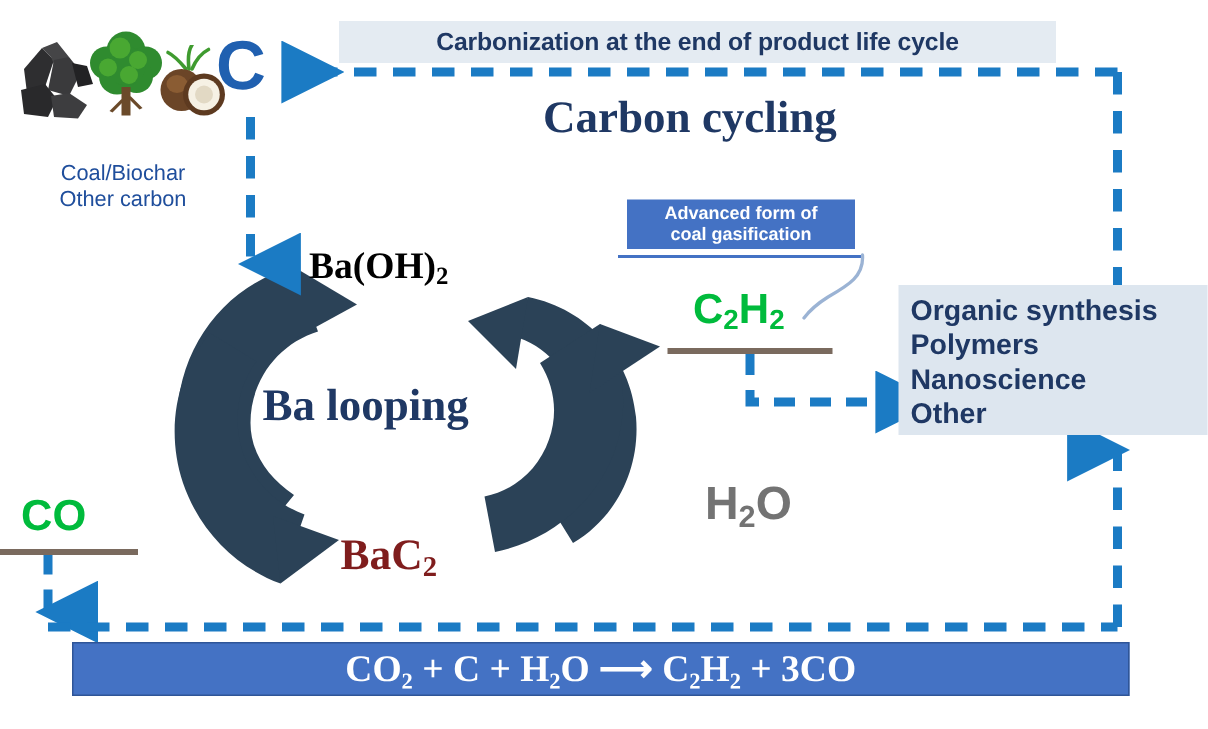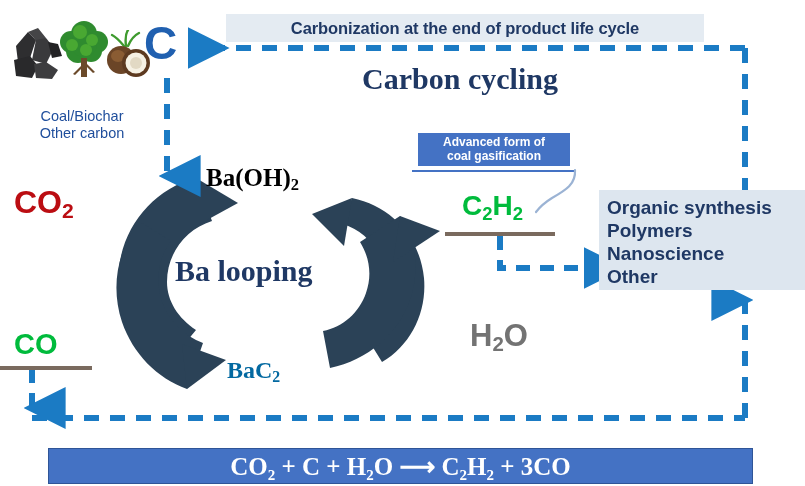--- a/index.html
+++ b/index.html
@@ -109,44 +109,43 @@
   #equation-bar {
     left:48px; top:428px; width:705px; height:36px;
     background:#4472c4;
     border:1px solid #2f5597;
     box-sizing:border-box;
     display:flex; align-items:center; justify-content:center;
     color:#ffffff;
     font-family:"Liberation Serif", serif;
     font-weight:bold; font-size:25px;
     white-space:nowrap;
-    margin-top:20px;
   }
 
   
   #ba-looping-label {
     left:175px; top:254px; width:230px;
     color:#1f3864;
     font-family:"Liberation Serif", serif;
     font-weight:bold; font-size:30px;
     text-align:left; white-space:nowrap;
   }
   
   #baoh2-label {
     left:206px; top:165px;
     color:#000000;
     font-family:"Liberation Serif", serif;
     font-weight:bold; font-size:25px; line-height:25px;
     white-space:nowrap;
   }
   #bac2-label {
     left:227px; top:358px;
-    color:#0369a1;
-    font-family:"Liberation Serif", serif;
-    font-weight:bold; font-size:24px; line-height:25px;
+    color:#7f1d1d;
+    font-family:"Liberation Serif", serif;
+    font-weight:bold; font-size:29px; line-height:25px;
     white-space:nowrap;
   }
 
   
   #arrow-layer, #dash-layer { left:0; top:0; width:805px; height:486px; }
   #arrow-layer { z-index:1; }
   #dash-layer  { z-index:3; }
   .textish { z-index:5; }
 </style>
 </head>
@@ -278,23 +277,20 @@
       </svg>
     </div>
     <div id="feedstock-caption">
       <span>Coal/Biochar</span>
       <span>Other carbon</span>
     </div>
   </div>
 
   <div id="carbon-symbol" class="abs textish">C</div>
 
-  <div id="co2-label" class="abs textish">
-    <span>CO</span><span class="sub">2</span>
-  </div>
 
   <div id="co-label" class="abs textish">CO</div>
   <div id="co-underline" class="abs textish"></div>
 
   <div id="h2o-label" class="abs textish">
     <span>H</span><span class="sub">2</span><span>O</span>
   </div>
 
   <div id="c2h2-label" class="abs textish">
     <span>C</span><span class="sub">2</span><span>H</span><span class="sub">2</span>

